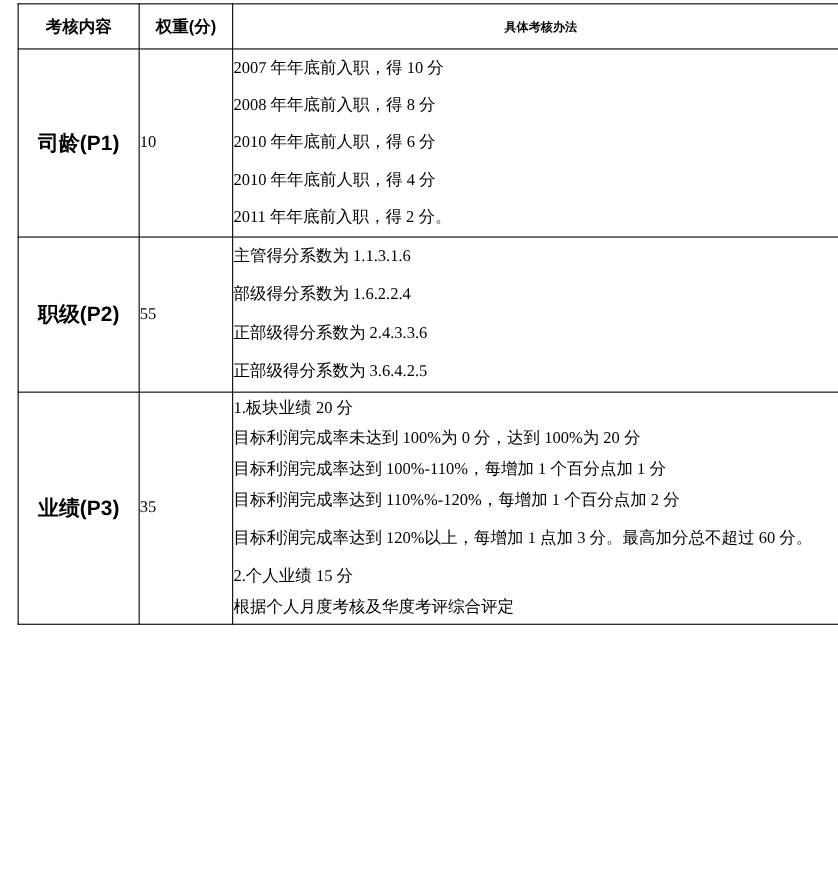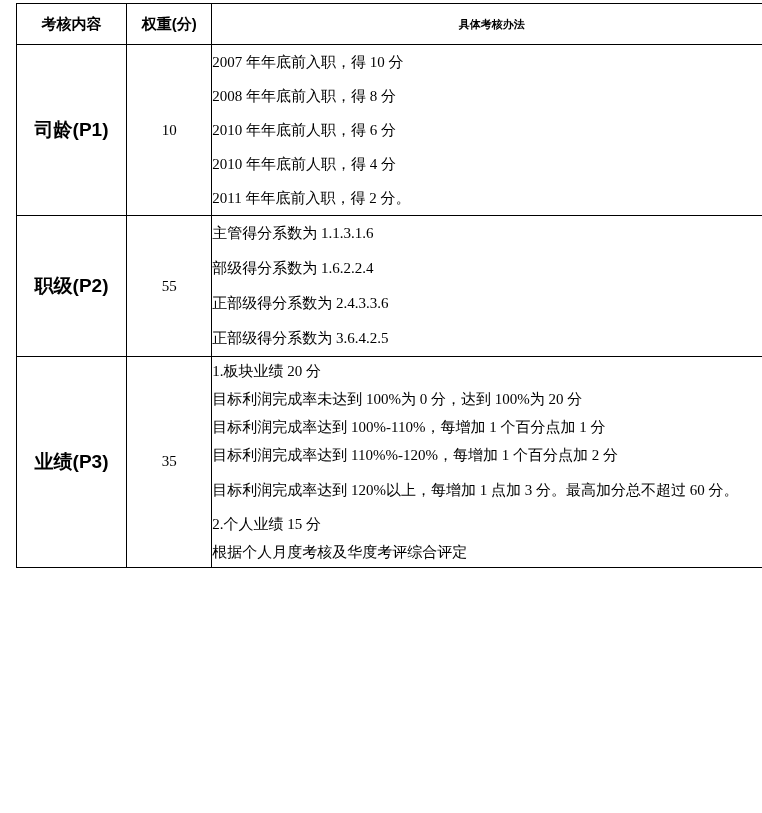--- a/index.html
+++ b/index.html
@@ -45,21 +45,21 @@
   thead th.head-method {
     font-size: 11px;
   }
   td.label {
     text-align: center;
     font-weight: bold;
     font-size: 19px;
     font-family: "Liberation Sans", "DejaVu Sans", sans-serif;
   }
   td.weight {
-    text-align: center;
+    text-align: left;
     font-size: 15px;
     font-family: "Liberation Serif", "DejaVu Serif", serif;
   }
   td.detail {
     padding: 10px 0 10px 14px;
     font-size: 15px;
     line-height: 1.0;
   }
   td.detail .line {
     padding: 8px 0 8px 0;

